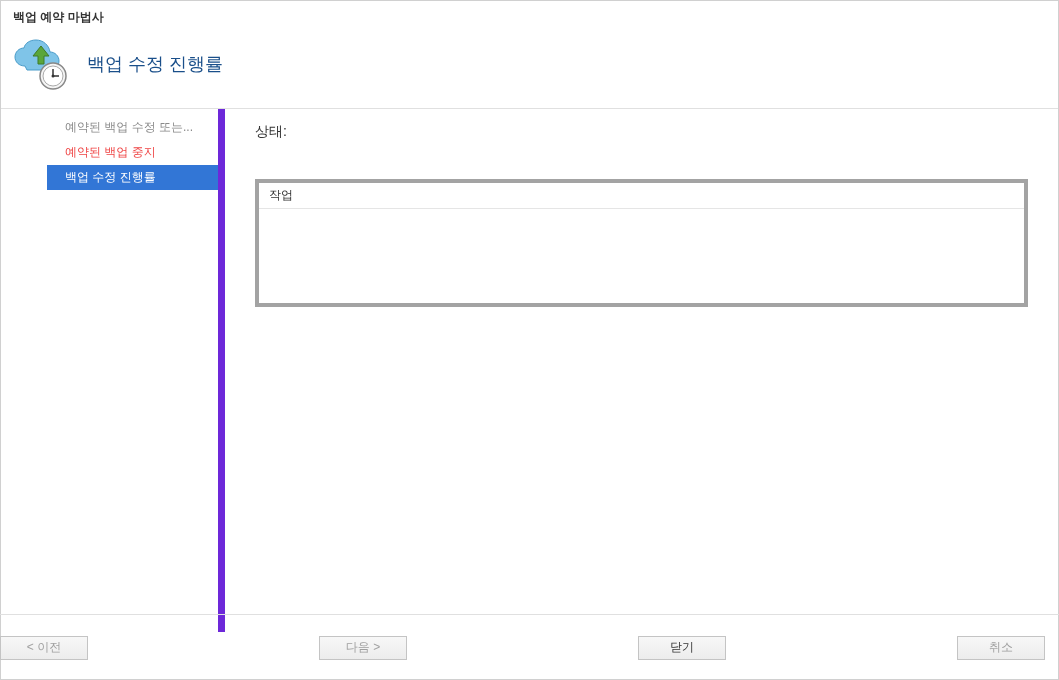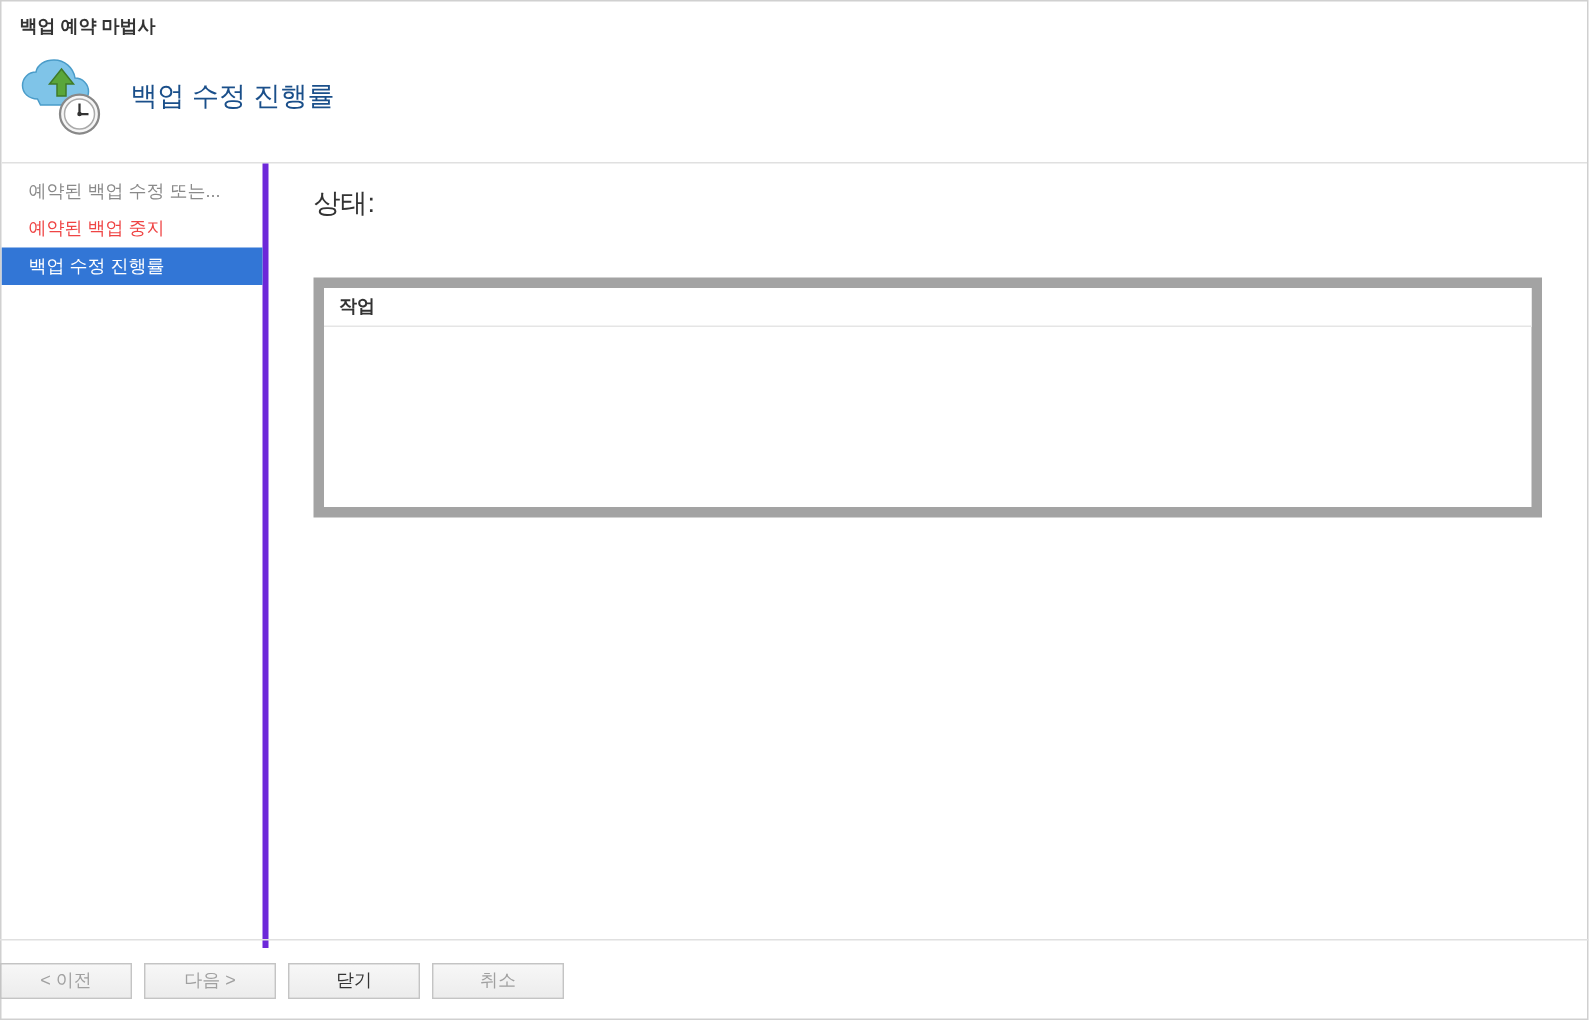--- a/index.html
+++ b/index.html
@@ -38,22 +38,23 @@
       font-size: 18px;
       color: #1a4f8a;
       font-weight: 400;
     }
     .body-wrap {
       display: flex;
       height: calc(100% - 155px);
     }
     .sidebar {
       width: 178px;
-      border-right: 4px solid #6d28d9;
+      border-right: 7px solid #6d28d9;
       padding-top: 6px;
+      margin-left: 46px;
     }
     .sidebar-item {
       padding: 4px 14px 4px 18px;
       font-size: 12px;
       color: #ef4444;
       cursor: default;
       white-space: nowrap;
       overflow: hidden;
       text-overflow: ellipsis;
     }
@@ -64,36 +65,35 @@
       background: #3276d6;
       color: #ffffff;
     }
     .main-content {
       flex: 1;
       padding: 14px 30px 10px 30px;
       position: relative;
     }
     .status-label {
       color: #333;
-      font-size: 18px;
+      font-size: 14px;
       margin-bottom: 38px;
     }
     .status-message {
       color: #333;
       font-size: 12px;
       line-height: 1.6;
       margin-left: 10px;
       margin-bottom: 60px;
       max-width: 430px;
     }
     .task-table {
-      border: 7px solid #a3a3a3;
+      border: 4px solid #a3a3a3;
       width: 100%;
-      height: 160px;
-      font-weight: bold;
+      height: 128px;
     }
     .task-header {
       display: flex;
       border-bottom: 1px solid #e5e5e5;
       background: #ffffff;
     }
     .task-header-cell {
       padding: 4px 10px;
       font-size: 12px;
       color: #333;
@@ -127,25 +127,25 @@
       width: 14px;
       height: 14px;
       margin-right: 4px;
       flex-shrink: 0;
     }
     .button-bar {
       position: absolute;
       bottom: 0;
       left: 0;
       right: 0;
-      height: 54px;
+      height: 66px;
       border-top: 1px solid #e0e0e0;
       display: flex;
       align-items: center;
-      justify-content: flex-start;
+      justify-content: space-between;
       padding-right: 14px;
       gap: 8px;
     }
     .wizard-button {
       min-width: 88px;
       height: 24px;
       background: linear-gradient(#f7f7f7, #ececec);
       border: 1px solid #c4c4c4;
       font-size: 12px;
       color: #333;

